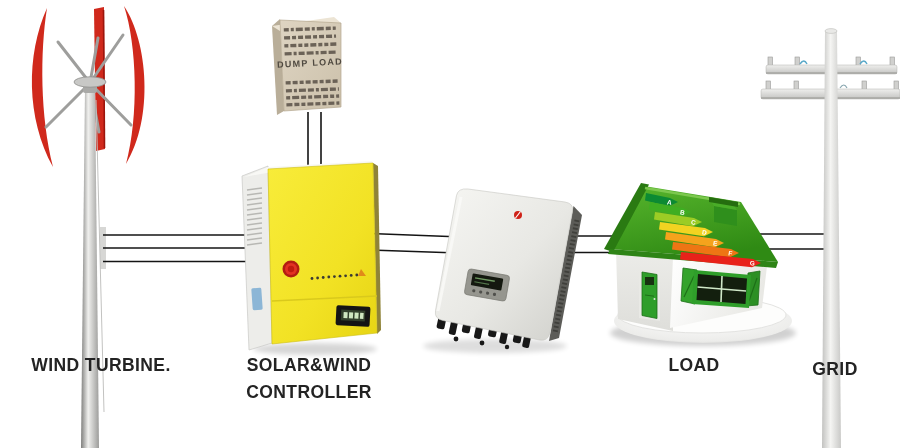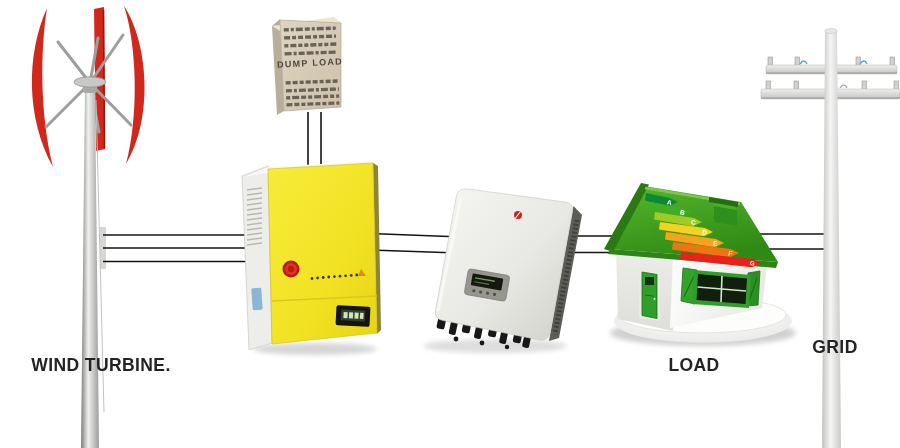--- a/index.html
+++ b/index.html
@@ -270,15 +270,19 @@
       <rect x="761" y="89" width="139" height="10" rx="2" fill="url(#gArm)" stroke="#b0b0ae" stroke-width="0.5"></rect>
       <line x1="761" y1="98" x2="900" y2="98" stroke="#a6a6a2" stroke-width="1.4"></line>
     </g>
     <polygon points="825,31 837,31 841,448 822,448" fill="url(#gPoleG)"></polygon>
     <ellipse cx="831" cy="31" rx="6" ry="2.4" fill="#e9e9e7" stroke="#bdbdbb" stroke-width="0.6"></ellipse>
   </g>
 </svg>
 
 <div class="dump-label" style="left:310px;top:58px;">DUMP LOAD</div>
 <div class="label" style="left:101px;top:355px;">WIND TURBINE.</div>
+<div class="label-stack" style="left:309px;top:352px;">
+  <div>SOLAR&amp;WIND</div>
+  <div>CONTROLLER</div>
+</div>
 <div class="label" style="left:686px;top:355px;margin-left:8px;">LOAD</div>
-<div class="label" style="left:835px;top:337px;">GRID</div>
+<div class="label" style="left:835px;top:359px;">GRID</div>
 </div>
 
 </body></html>

